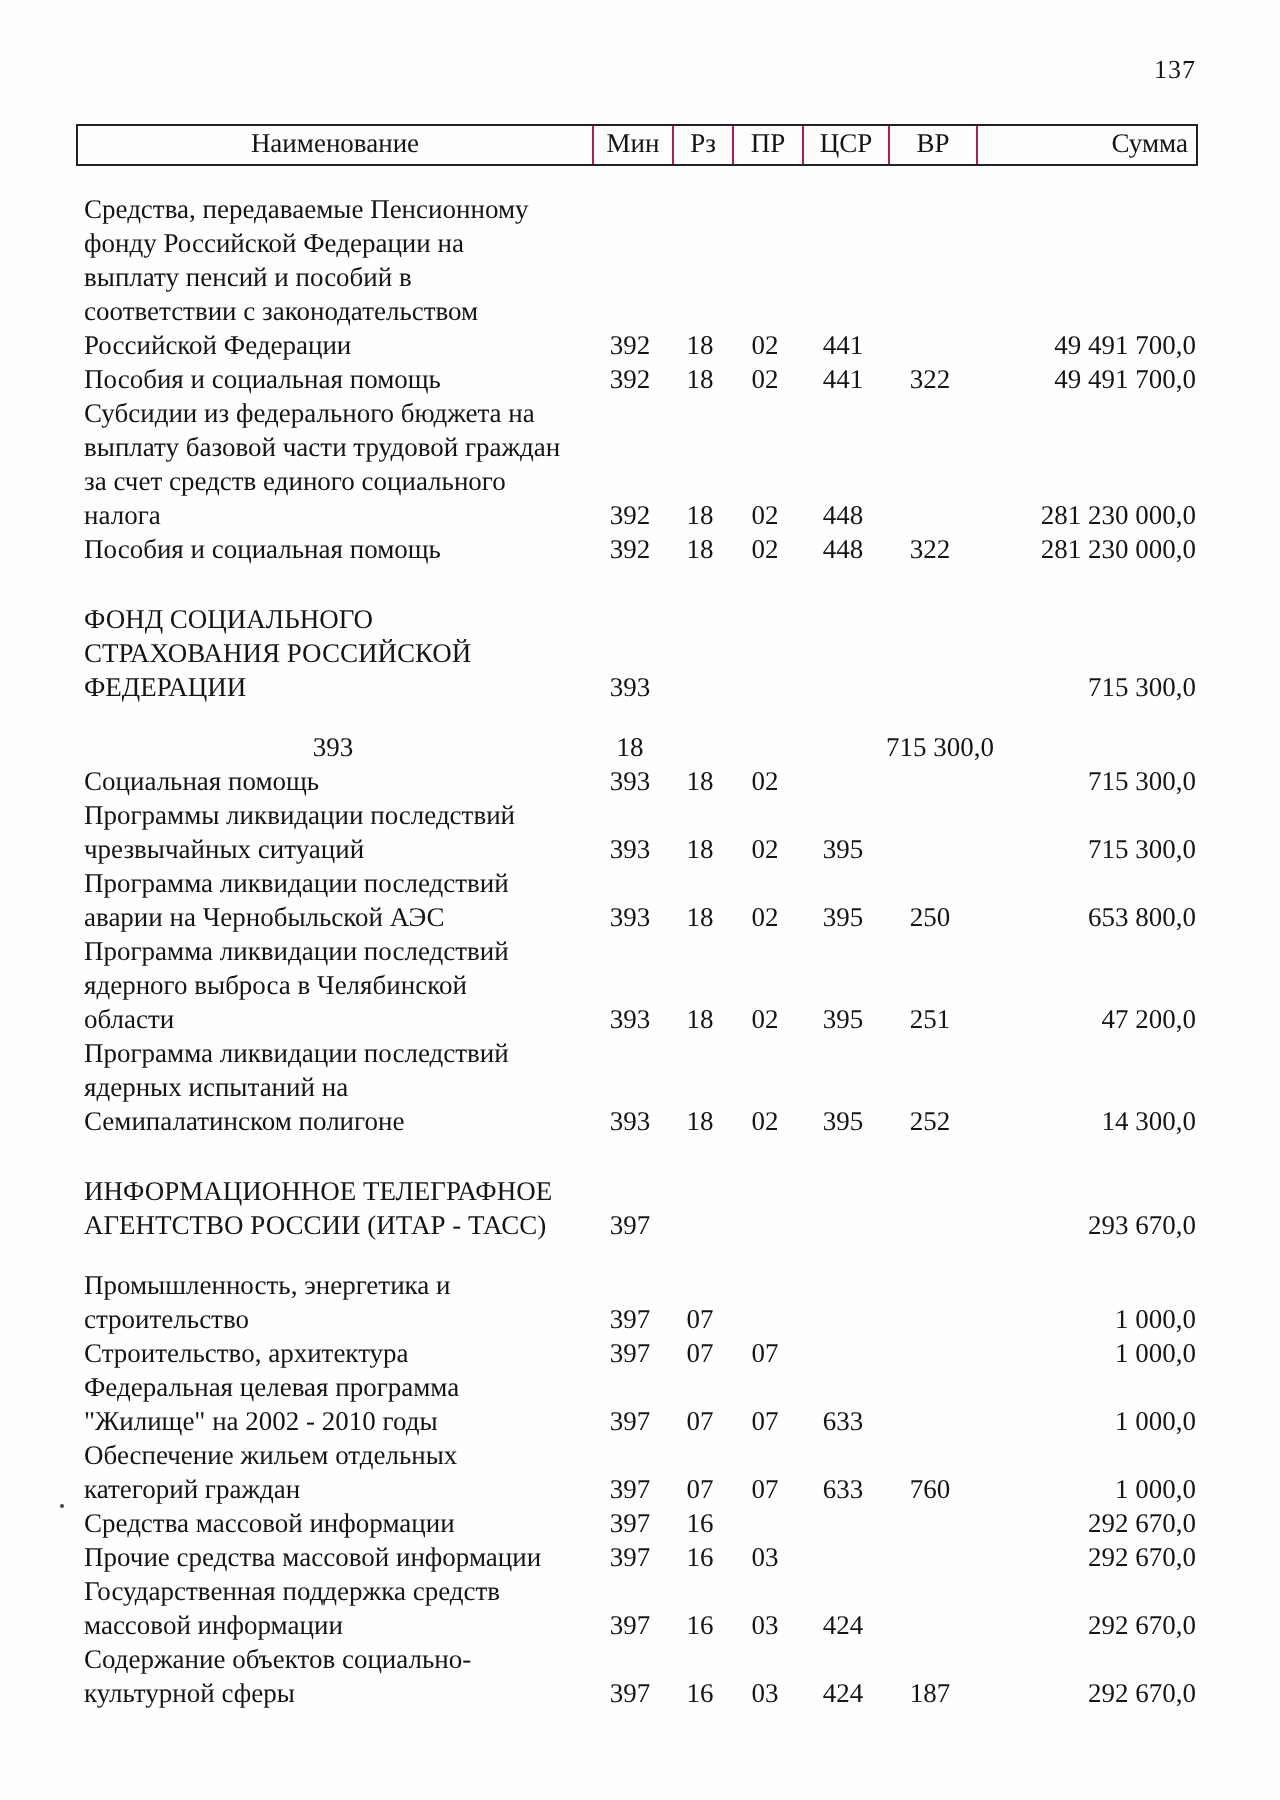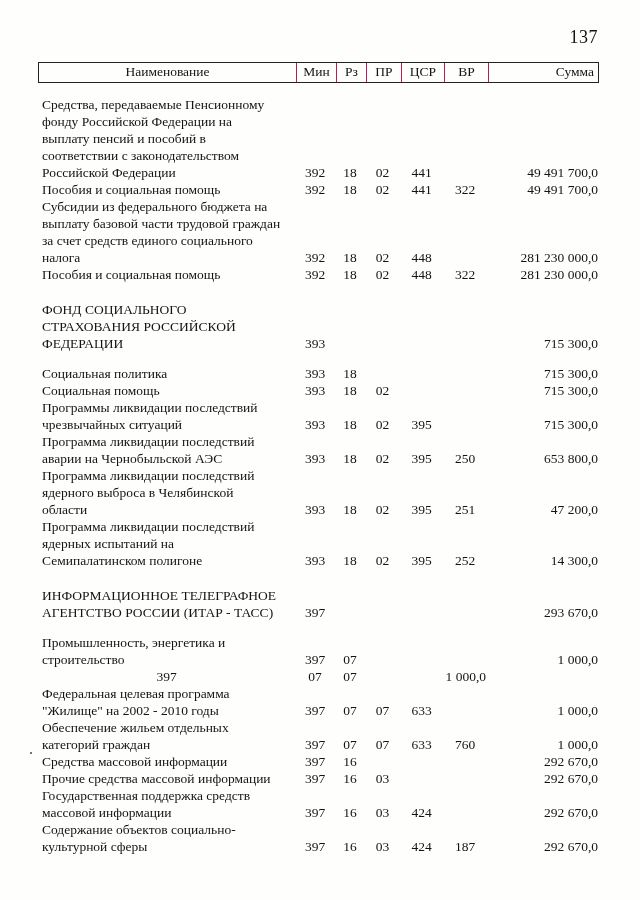--- a/index.html
+++ b/index.html
@@ -9,21 +9,21 @@
     background:#fefefd;
     font-family:"Liberation Serif", serif;
     color:#141414;
     position:relative;
     overflow:hidden;
   }
   .page-number{
     position:absolute;
     top:27px;
     right:42px;
-    font-size:18px;
+    font-size:13px;
     letter-spacing:0.5px;
   }
   .table-wrap{
     position:absolute;
     top:62px;
     left:38px;
     width:561px;
   }
   .grid-cols{
     display:grid;
@@ -147,21 +147,20 @@
 СТРАХОВАНИЯ РОССИЙСКОЙ
 ФЕДЕРАЦИИ</div>
     <div class="c-min">393</div>
     <div class="c-rz"></div>
     <div class="c-pr"></div>
     <div class="c-csr"></div>
     <div class="c-vr"></div>
     <div class="c-sum">715 300,0</div>
   </div>
       <div class="row grid-cols">
-    <div class="c-name">Социальная политика</div>
     <div class="c-min">393</div>
     <div class="c-rz">18</div>
     <div class="c-pr"></div>
     <div class="c-csr"></div>
     <div class="c-vr"></div>
     <div class="c-sum">715 300,0</div>
   </div>
       <div class="row grid-cols">
     <div class="c-name">Социальная помощь</div>
     <div class="c-min">393</div>
@@ -227,20 +226,21 @@
     <div class="c-name">Промышленность, энергетика и
 строительство</div>
     <div class="c-min">397</div>
     <div class="c-rz">07</div>
     <div class="c-pr"></div>
     <div class="c-csr"></div>
     <div class="c-vr"></div>
     <div class="c-sum">1 000,0</div>
   </div>
       <div class="row grid-cols">
+    <div class="c-name">Строительство, архитектура</div>
     <div class="c-min">397</div>
     <div class="c-rz">07</div>
     <div class="c-pr">07</div>
     <div class="c-csr"></div>
     <div class="c-vr"></div>
     <div class="c-sum">1 000,0</div>
   </div>
       <div class="row grid-cols">
     <div class="c-name">Федеральная целевая программа
 "Жилище" на 2002 - 2010 годы</div>

